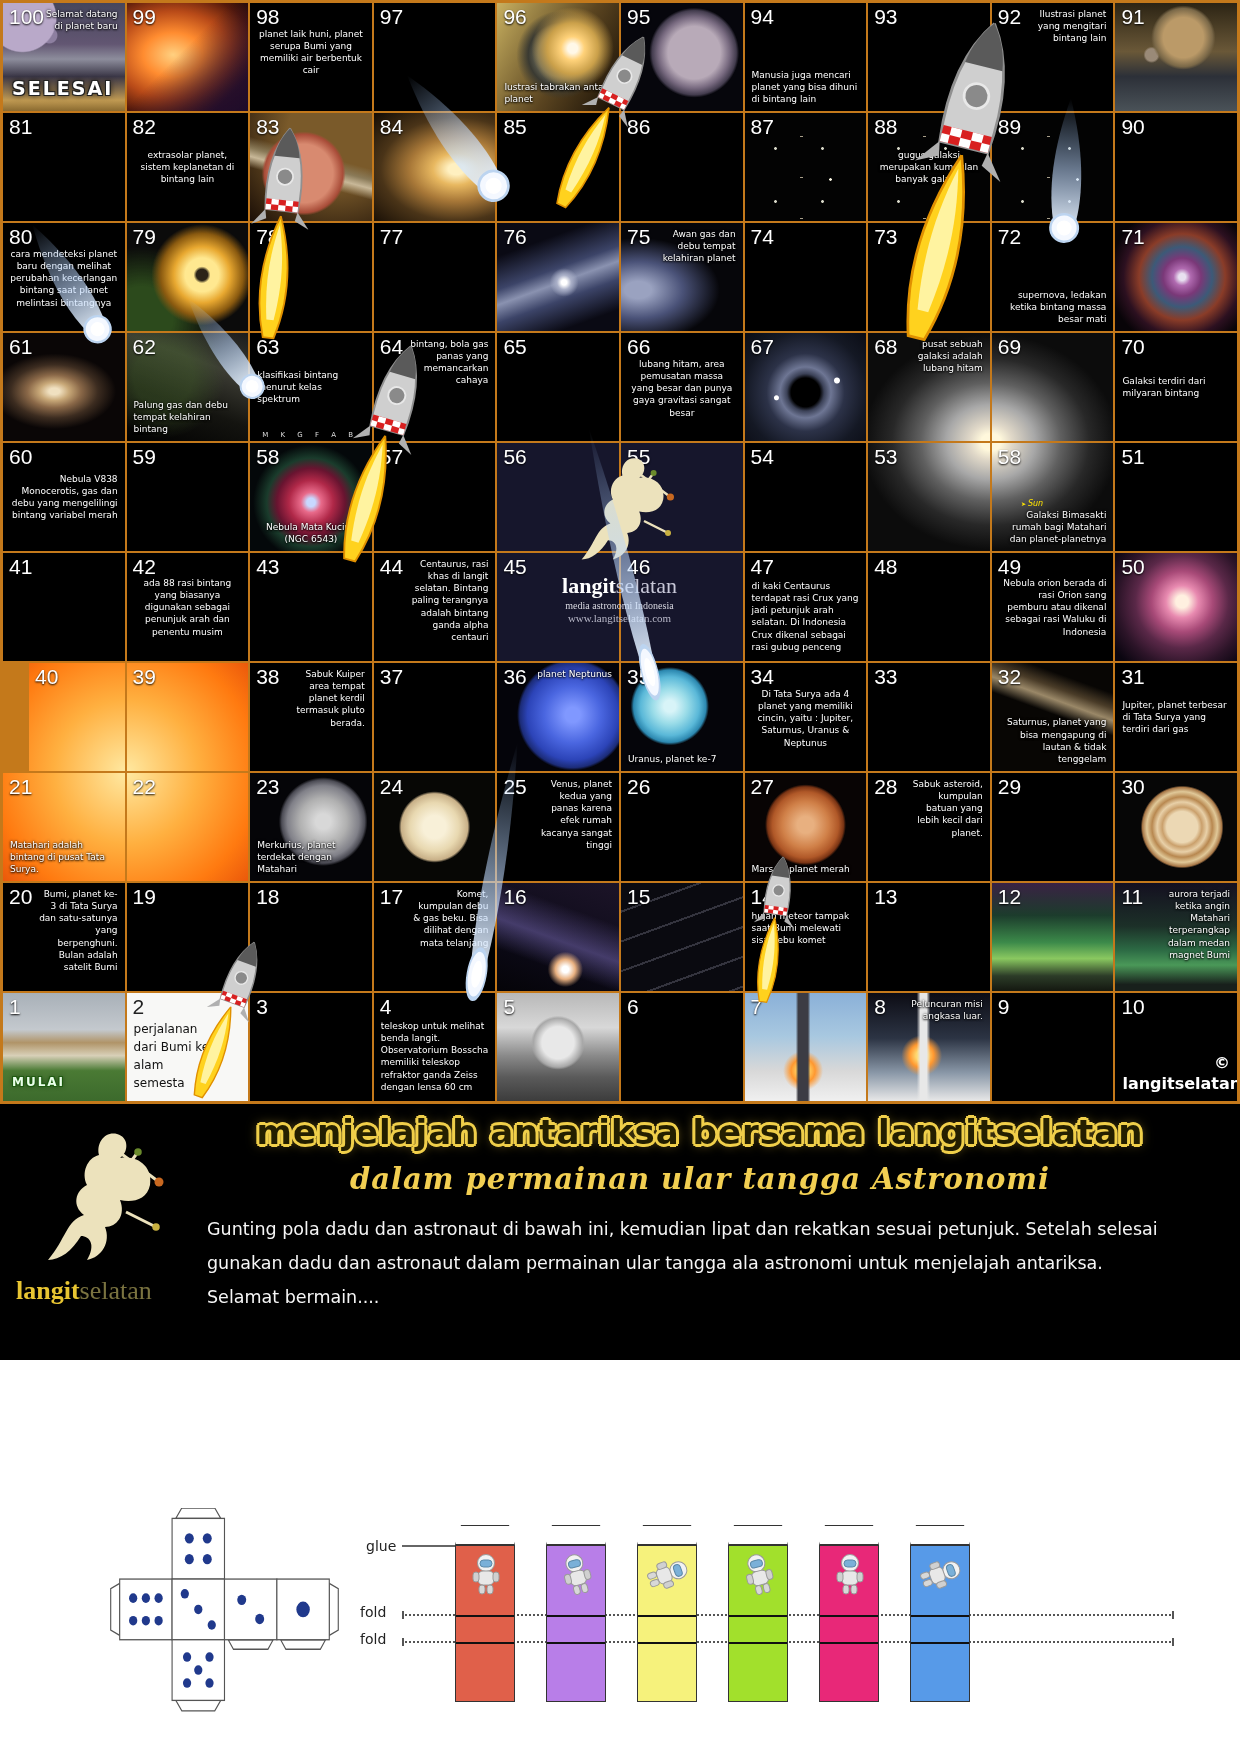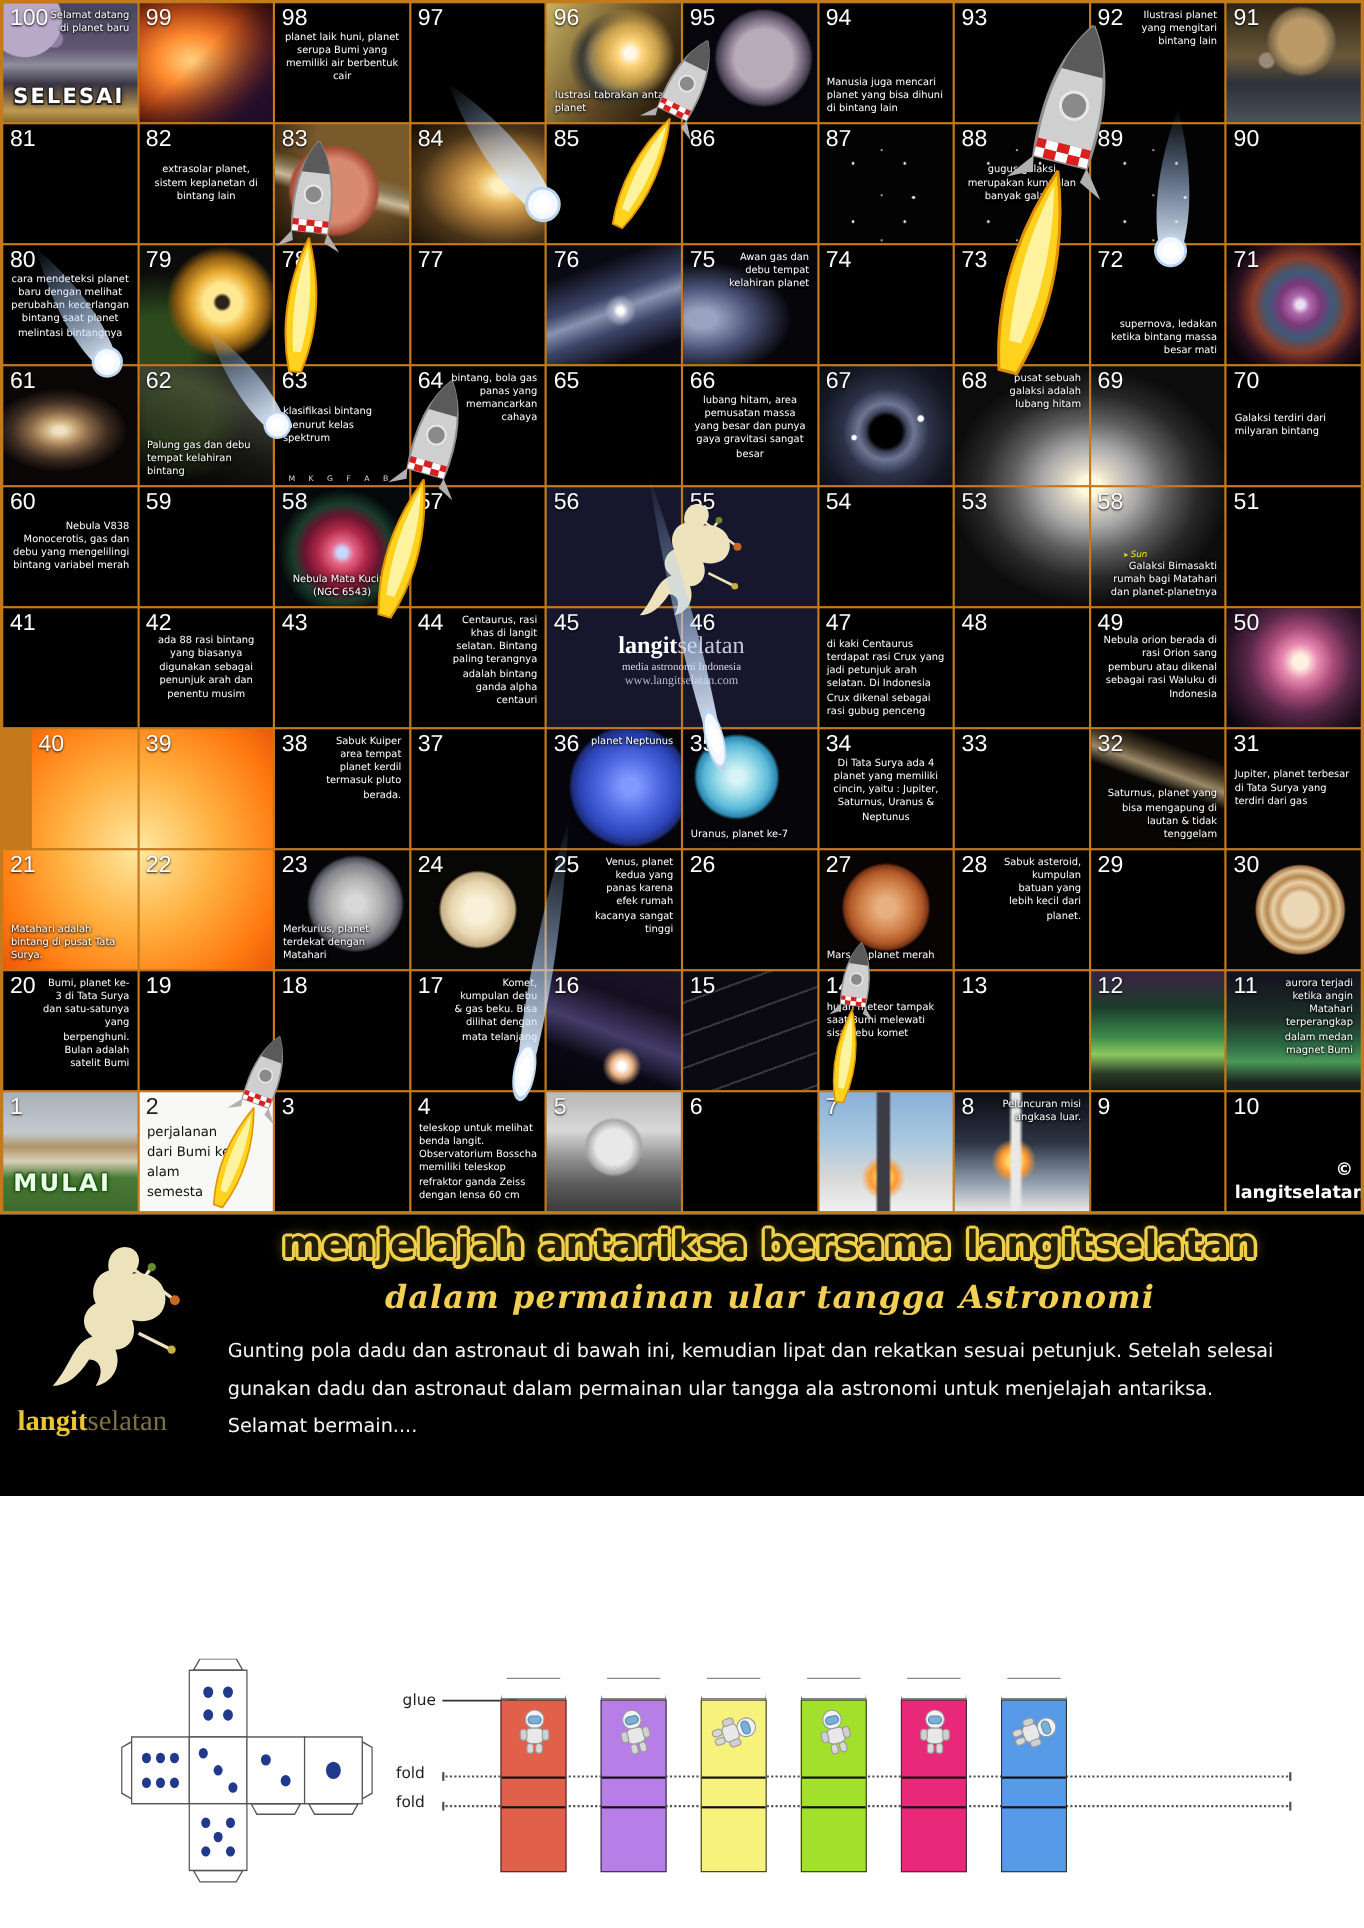--- a/index.html
+++ b/index.html
@@ -17,21 +17,21 @@
        font-family:"DejaVu Sans",sans-serif;text-shadow:0 1px 2px #000,0 0 3px #000;z-index:3;}
   .pos-lt{top:27px;text-align:left}.pos-ct{top:25px;text-align:center}
   .pos-rt{top:5px;left:36px;text-align:right}
   .pos-lm{top:50%;transform:translateY(-50%);text-align:left}
   .pos-cm{top:50%;transform:translateY(-50%);text-align:center}
   .pos-rm{top:50%;transform:translateY(-50%);text-align:right}
   .pos-lb{bottom:6px;text-align:left}.pos-cb{bottom:6px;text-align:center}.pos-rb{bottom:6px;text-align:right}
   .biglabel{position:absolute;bottom:12px;left:9px;z-index:4;font-weight:bold;font-size:19px;
        letter-spacing:2px;color:#fff;font-family:"DejaVu Sans",sans-serif;
        text-shadow:-1px -1px 0 #222,1px -1px 0 #222,-1px 1px 0 #222,1px 1px 0 #222,0 0 6px #000;margin-top:48px;}
-  .biglabel.mulai{color:#eaffea;font-size:22px;
+  .biglabel.mulai{color:#eaffea;font-size:12px;
        text-shadow:-1px -1px 0 #1e5a10,1px -1px 0 #1e5a10,-1px 1px 0 #1e5a10,1px 1px 0 #1e5a10,0 0 5px #0a2a04;}
   .extra{position:absolute;z-index:3;color:#ddd;font-size:7px;font-family:"DejaVu Sans",sans-serif;}
   .bg-spectral .extra{bottom:2px;left:12px;letter-spacing:5px;}
   .bg-mw-tl .extra{top:52%;left:24%;color:#ffe400;font-style:italic;font-size:8px;}
   .bg-mw-tl .extra::before{content:"➤ ";font-size:6px;}
   .bg-whitecard .num{color:#222;text-shadow:none;}
   .bg-whitecard .cap{color:#111;text-shadow:none;font-size:12px;line-height:1.5;right:28%;}
   .bg-copy .cap{font-weight:bold;font-size:16px;}
 
   

